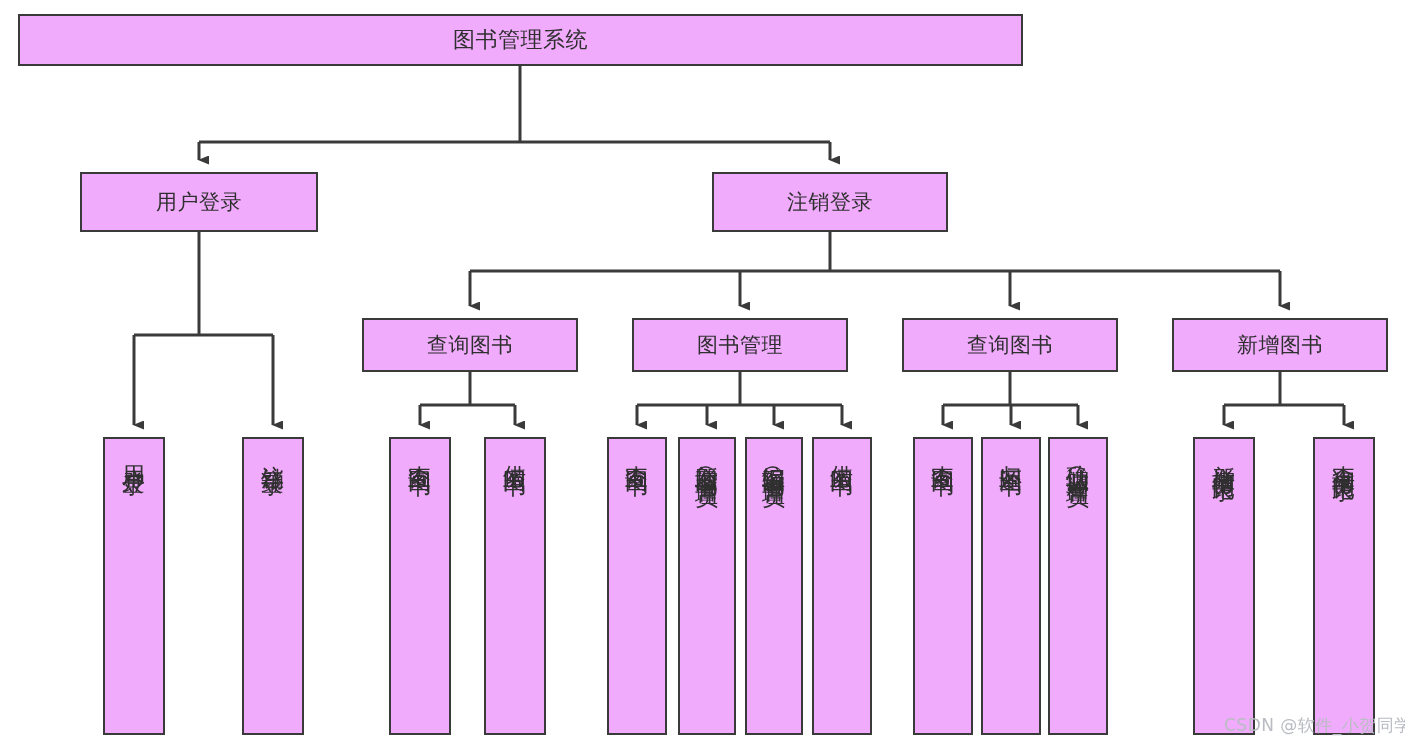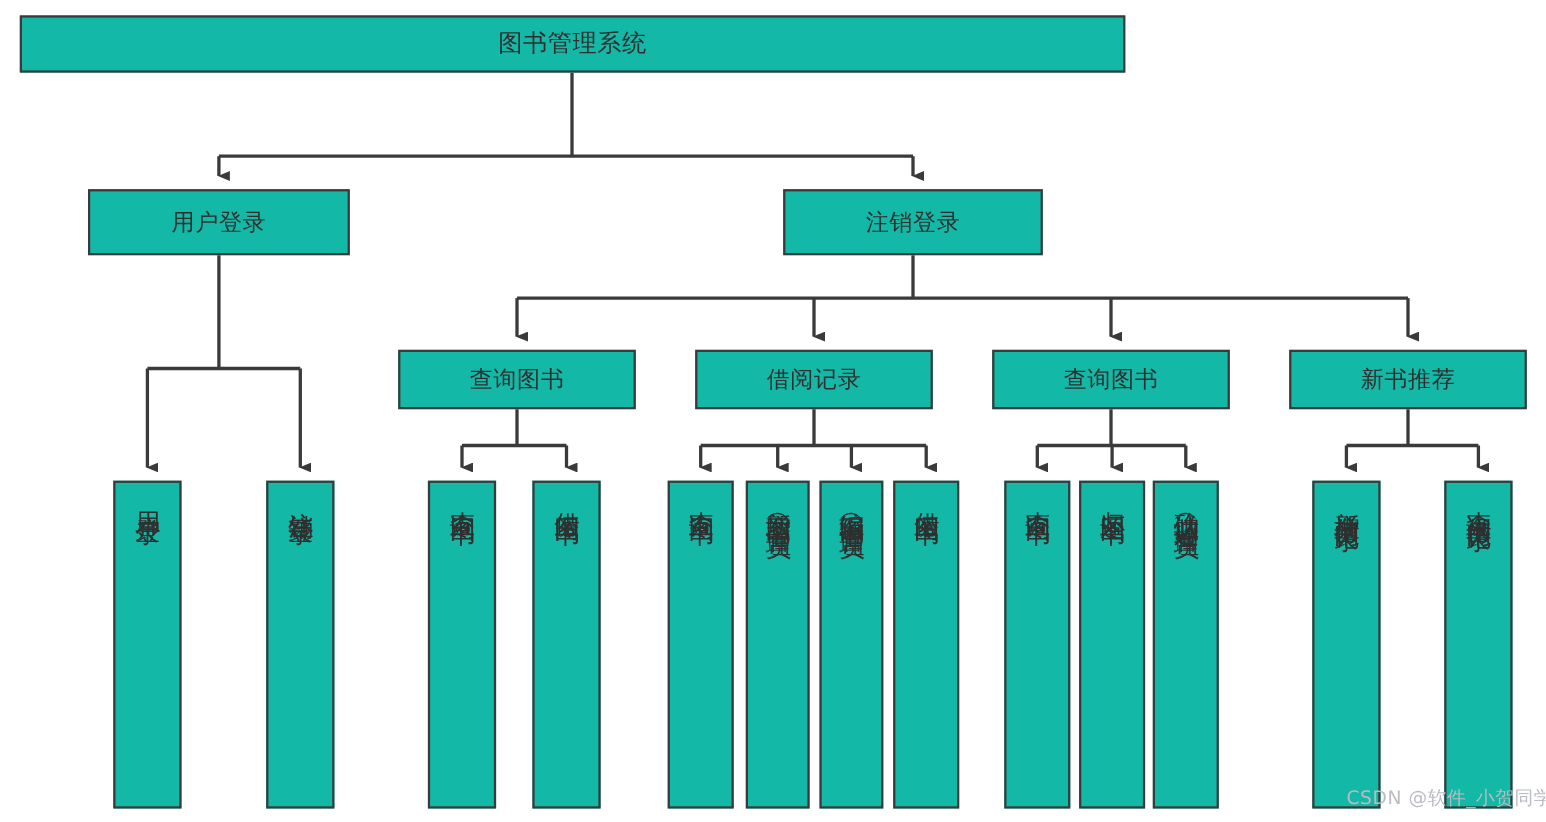--- a/index.html
+++ b/index.html
@@ -19,21 +19,21 @@
     position: absolute;
     left: 0;
     top: 0;
     width: 1405px;
     height: 747px;
   }
   .node {
     position: absolute;
     box-sizing: border-box;
     border: 2.5px solid #3a3a3a;
-    background: #14b8a6;
+    background: #f0abfc;
     display: flex;
     align-items: center;
     justify-content: center;
     color: #2f2f2f;
     z-index: 2;
   }
   .node .nlabel {
     display: block;
     text-align: center;
     line-height: 1.15;
@@ -138,27 +138,27 @@
     <span class="nlabel">用户登录</span>
   </div>
   <div class="node horiz" style="left:712px; top:172px; width:236px; height:60px;">
     <span class="nlabel">注销登录</span>
   </div>
 
   <div class="node horiz" style="left:362px; top:318px; width:216px; height:54px;">
     <span class="nlabel">查询图书</span>
   </div>
   <div class="node horiz" style="left:632px; top:318px; width:216px; height:54px;">
-    <span class="nlabel">借阅记录</span>
+    <span class="nlabel">图书管理</span>
   </div>
   <div class="node horiz" style="left:902px; top:318px; width:216px; height:54px;">
     <span class="nlabel">查询图书</span>
   </div>
   <div class="node horiz" style="left:1172px; top:318px; width:216px; height:54px;">
-    <span class="nlabel">新书推荐</span>
+    <span class="nlabel">新增图书</span>
   </div>
 
   <div class="node vert" style="left:103px; top:437px; width:62px; height:298px;">
     <span class="nlabel">用户登录</span>
   </div>
   <div class="node vert" style="left:242px; top:437px; width:62px; height:298px;">
     <span class="nlabel">注销登录</span>
   </div>
   <div class="node vert" style="left:389px; top:437px; width:62px; height:298px;">
     <span class="nlabel">查询图书</span>

